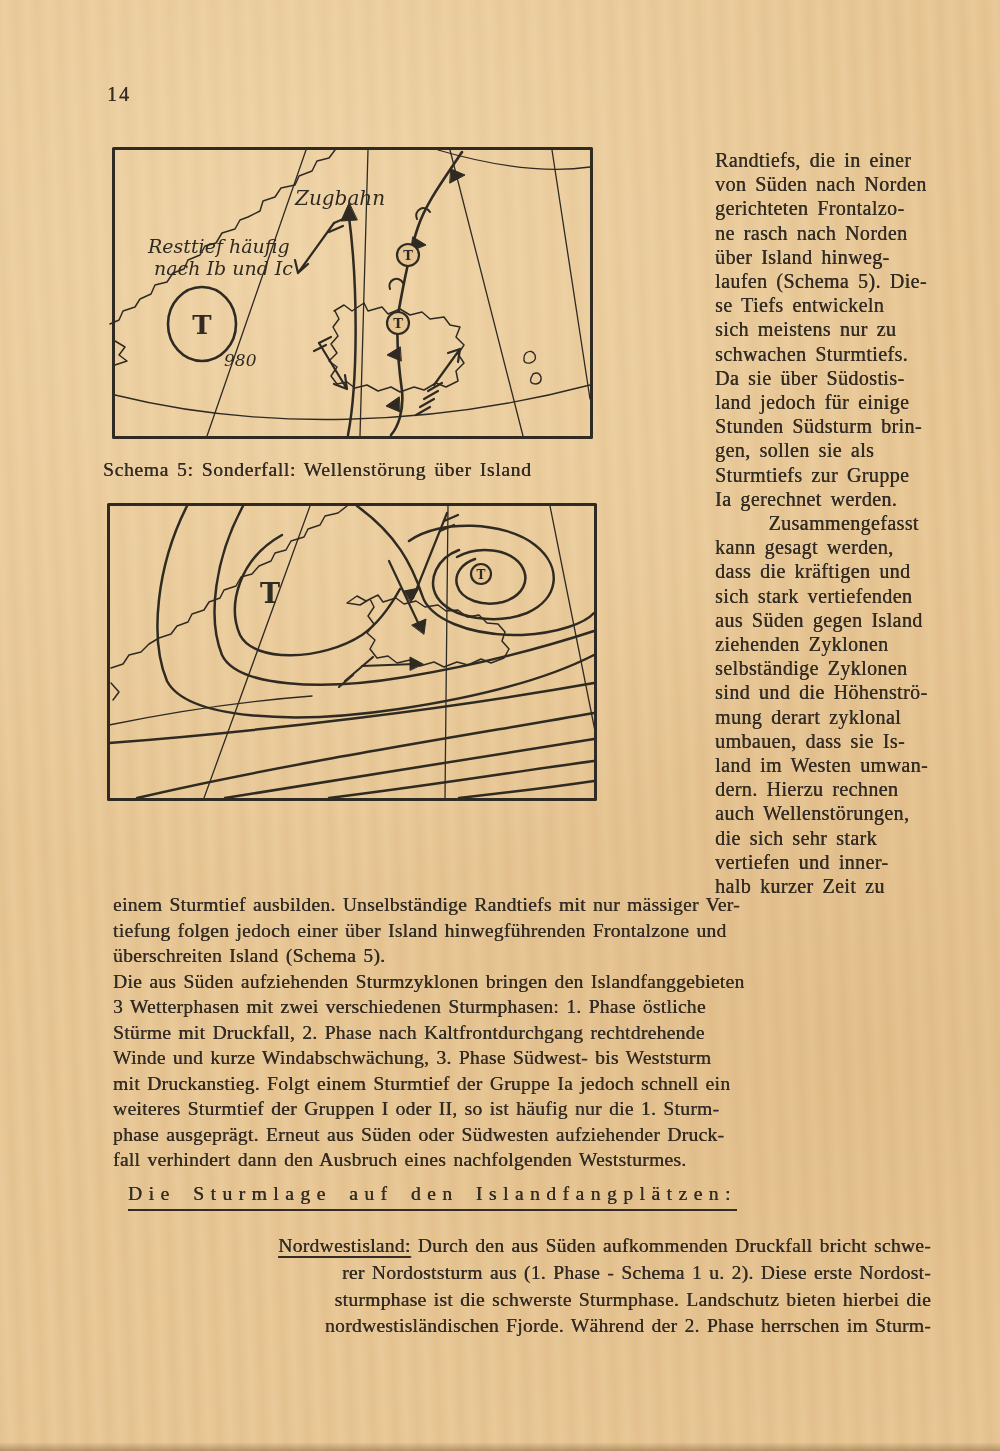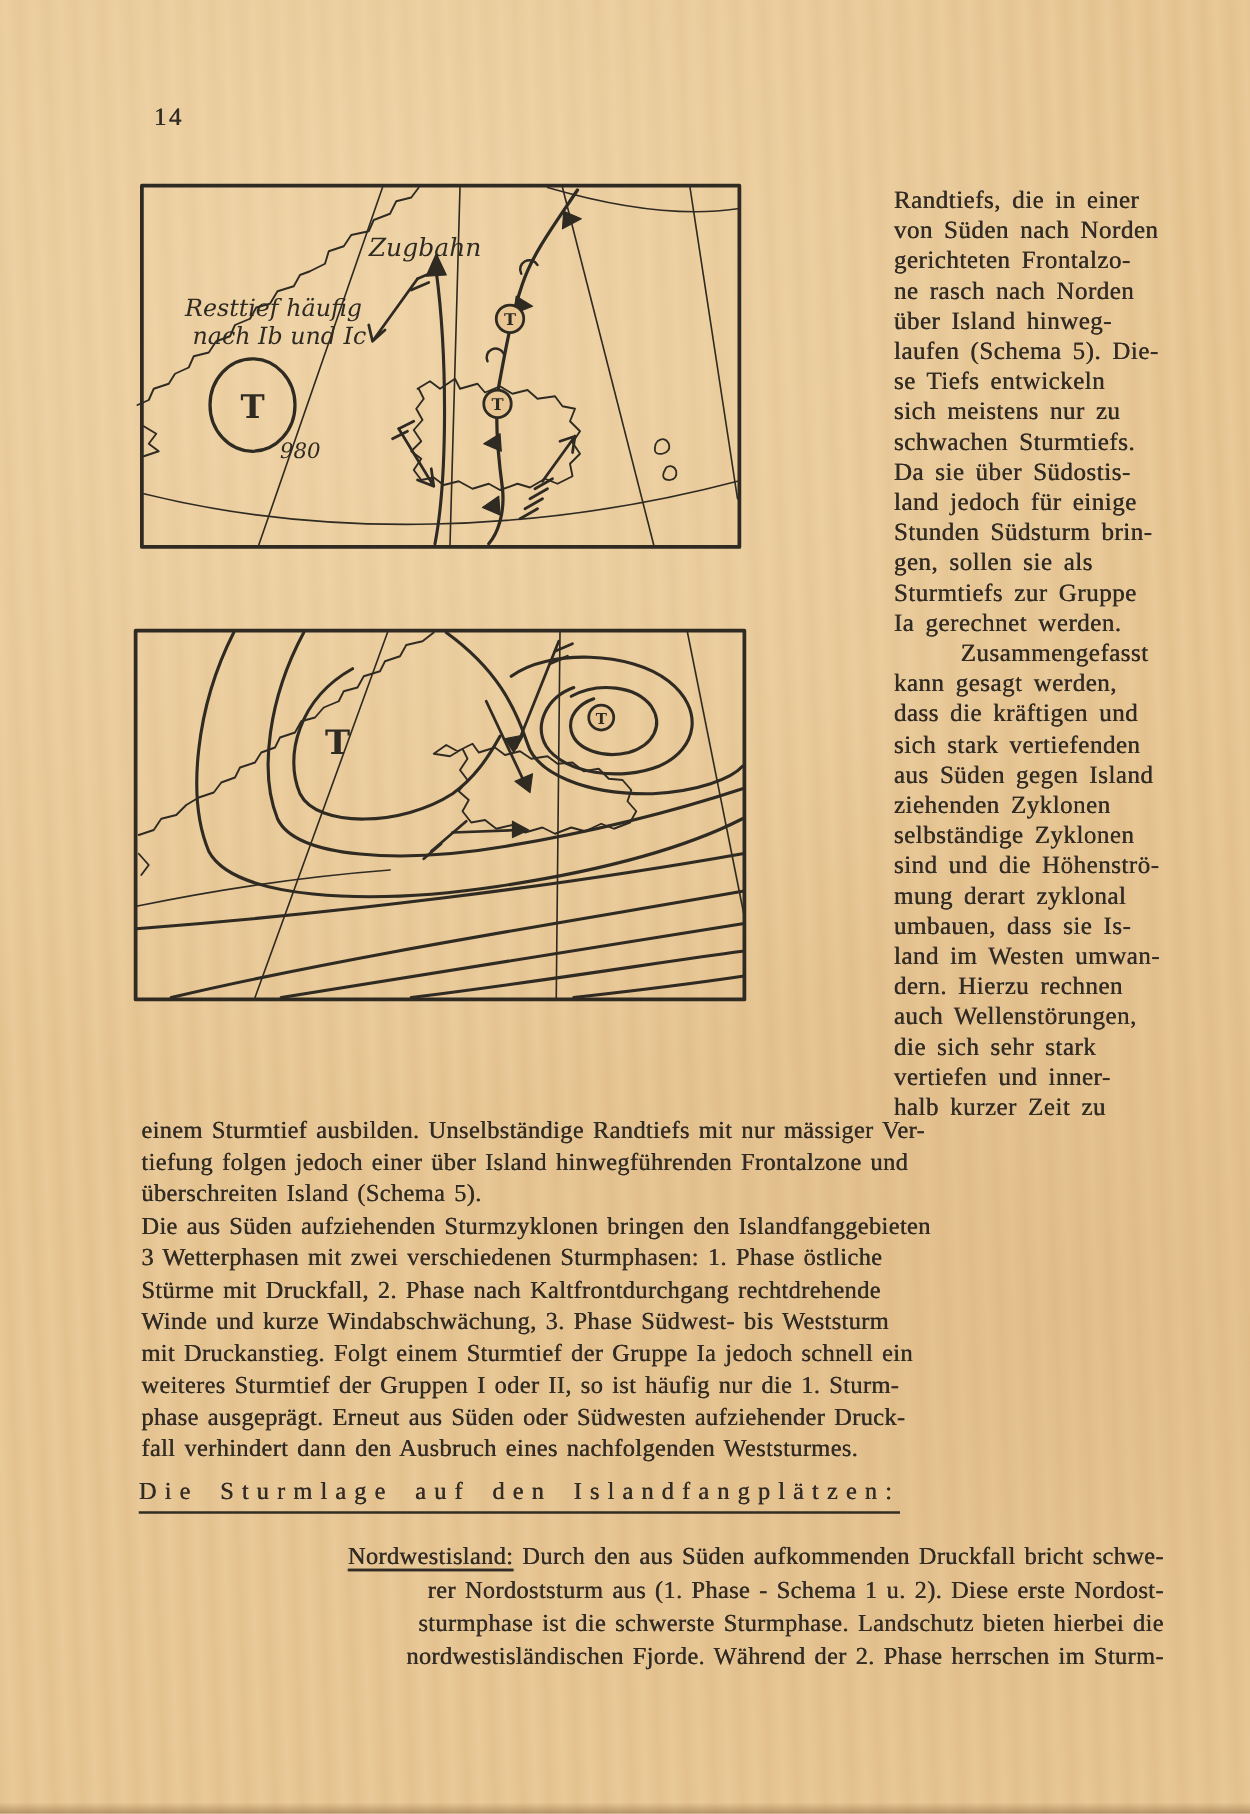--- a/index.html
+++ b/index.html
@@ -9,39 +9,39 @@
     color:#332c24;
     background:
       radial-gradient(120% 80% at 30% 18%, rgba(255,240,206,0.32), rgba(255,240,206,0) 55%),
       radial-gradient(90% 60% at 85% 72%, rgba(190,140,80,0.14), rgba(190,140,80,0) 60%),
       repeating-linear-gradient(88deg, rgba(150,100,45,0.05) 0px, rgba(255,246,222,0.05) 11px, rgba(150,100,45,0.05) 22px),
       #e8c795;
   }
   .page::after { content:""; position:absolute; left:0; right:0; bottom:0; height:9px;
     background:linear-gradient(to bottom, rgba(110,70,30,0), rgba(100,62,26,0.38)); }
   .ink { text-shadow:0.35px 0 0 currentColor; }
-  .page-number { position:absolute; left:107px; top:83px; font-size:20px; letter-spacing:2px;margin-left:16px; }
+  .page-number { position:absolute; left:107px; top:83px; font-size:20px; letter-spacing:2px; }
   .fig { position:absolute; }
   .fig5 { left:112px; top:147px; }
   .fig6 { left:107px; top:503px; }
   .caption { font-size:19.5px; letter-spacing:0.7px; word-spacing:2.5px; position:absolute; }
   .cap5 { left:103px; top:459px; width:560px; white-space:pre; }
   .cap6 { left:103px; top:819px; width:495px; text-align:center; white-space:pre-line; line-height:26px; }
   .right-col {
     position:absolute; left:669px; top:148px; width:300px;
     font-size:20px; line-height:24.2px; white-space:pre-wrap;
     letter-spacing:0.4px; word-spacing:3.5px;margin-left:46px;
   }
   .body-par {
     position:absolute; left:113px; top:892px; width:815px;
     font-size:19.5px; line-height:25.5px; white-space:pre-wrap;
     letter-spacing:0.3px; word-spacing:2px;
   }
   .heading {
-    position:absolute; left:111px; top:1183px;
+    position:absolute; left:128px; top:1183px;
     font-size:19.5px; letter-spacing:6.5px; word-spacing:6px;
     padding-bottom:4px; border-bottom:2px solid #332c24;
   }
   .nordwest {
     position:absolute; left:111px; top:1233px; width:820px;
     font-size:19.5px; line-height:26.8px; white-space:pre-wrap;
     letter-spacing:0.3px; word-spacing:2px;text-align:right;
   }
   .nordwest .lead { text-decoration:underline; text-underline-offset:4px; text-decoration-thickness:1.5px; }
   svg { overflow:visible; }
@@ -118,20 +118,21 @@
       <path d="M 322,238 L 348,202 M 348,202 L 336,206 M 348,202 L 346,215"></path>
       <path d="M 316,244 L 330,236 M 312,252 L 326,244 M 308,260 L 322,252 M 304,268 L 318,260"></path>
     </g>
 
     <g stroke-width="1.4">
       <path d="M 414,206 q 6,-4 9,2 q 2,6 -5,8 q -7,1 -6,-5 q 0,-3 2,-5 Z"></path>
       <path d="M 421,227 q 6,-3 8,3 q 1,6 -5,7 q -7,0 -5,-6 Z"></path>
     </g>
   </svg>
 
+  <div class="caption cap5 ink">Schema 5: Sonderfall: Wellenstörung über Island</div>
 
   <svg class="fig fig6" width="490" height="298" viewBox="0 0 490 298" fill="none" stroke="#2f2a22" stroke-linecap="round" stroke-linejoin="round">
 
     <g>
       <rect x="1.5" y="1.5" width="487" height="295" stroke-width="3"></rect>
     </g>
 
     <g stroke-width="1.3">
       <path d="M 203,3 L 97,295"></path>
       <path d="M 341,3 L 338,295"></path>

